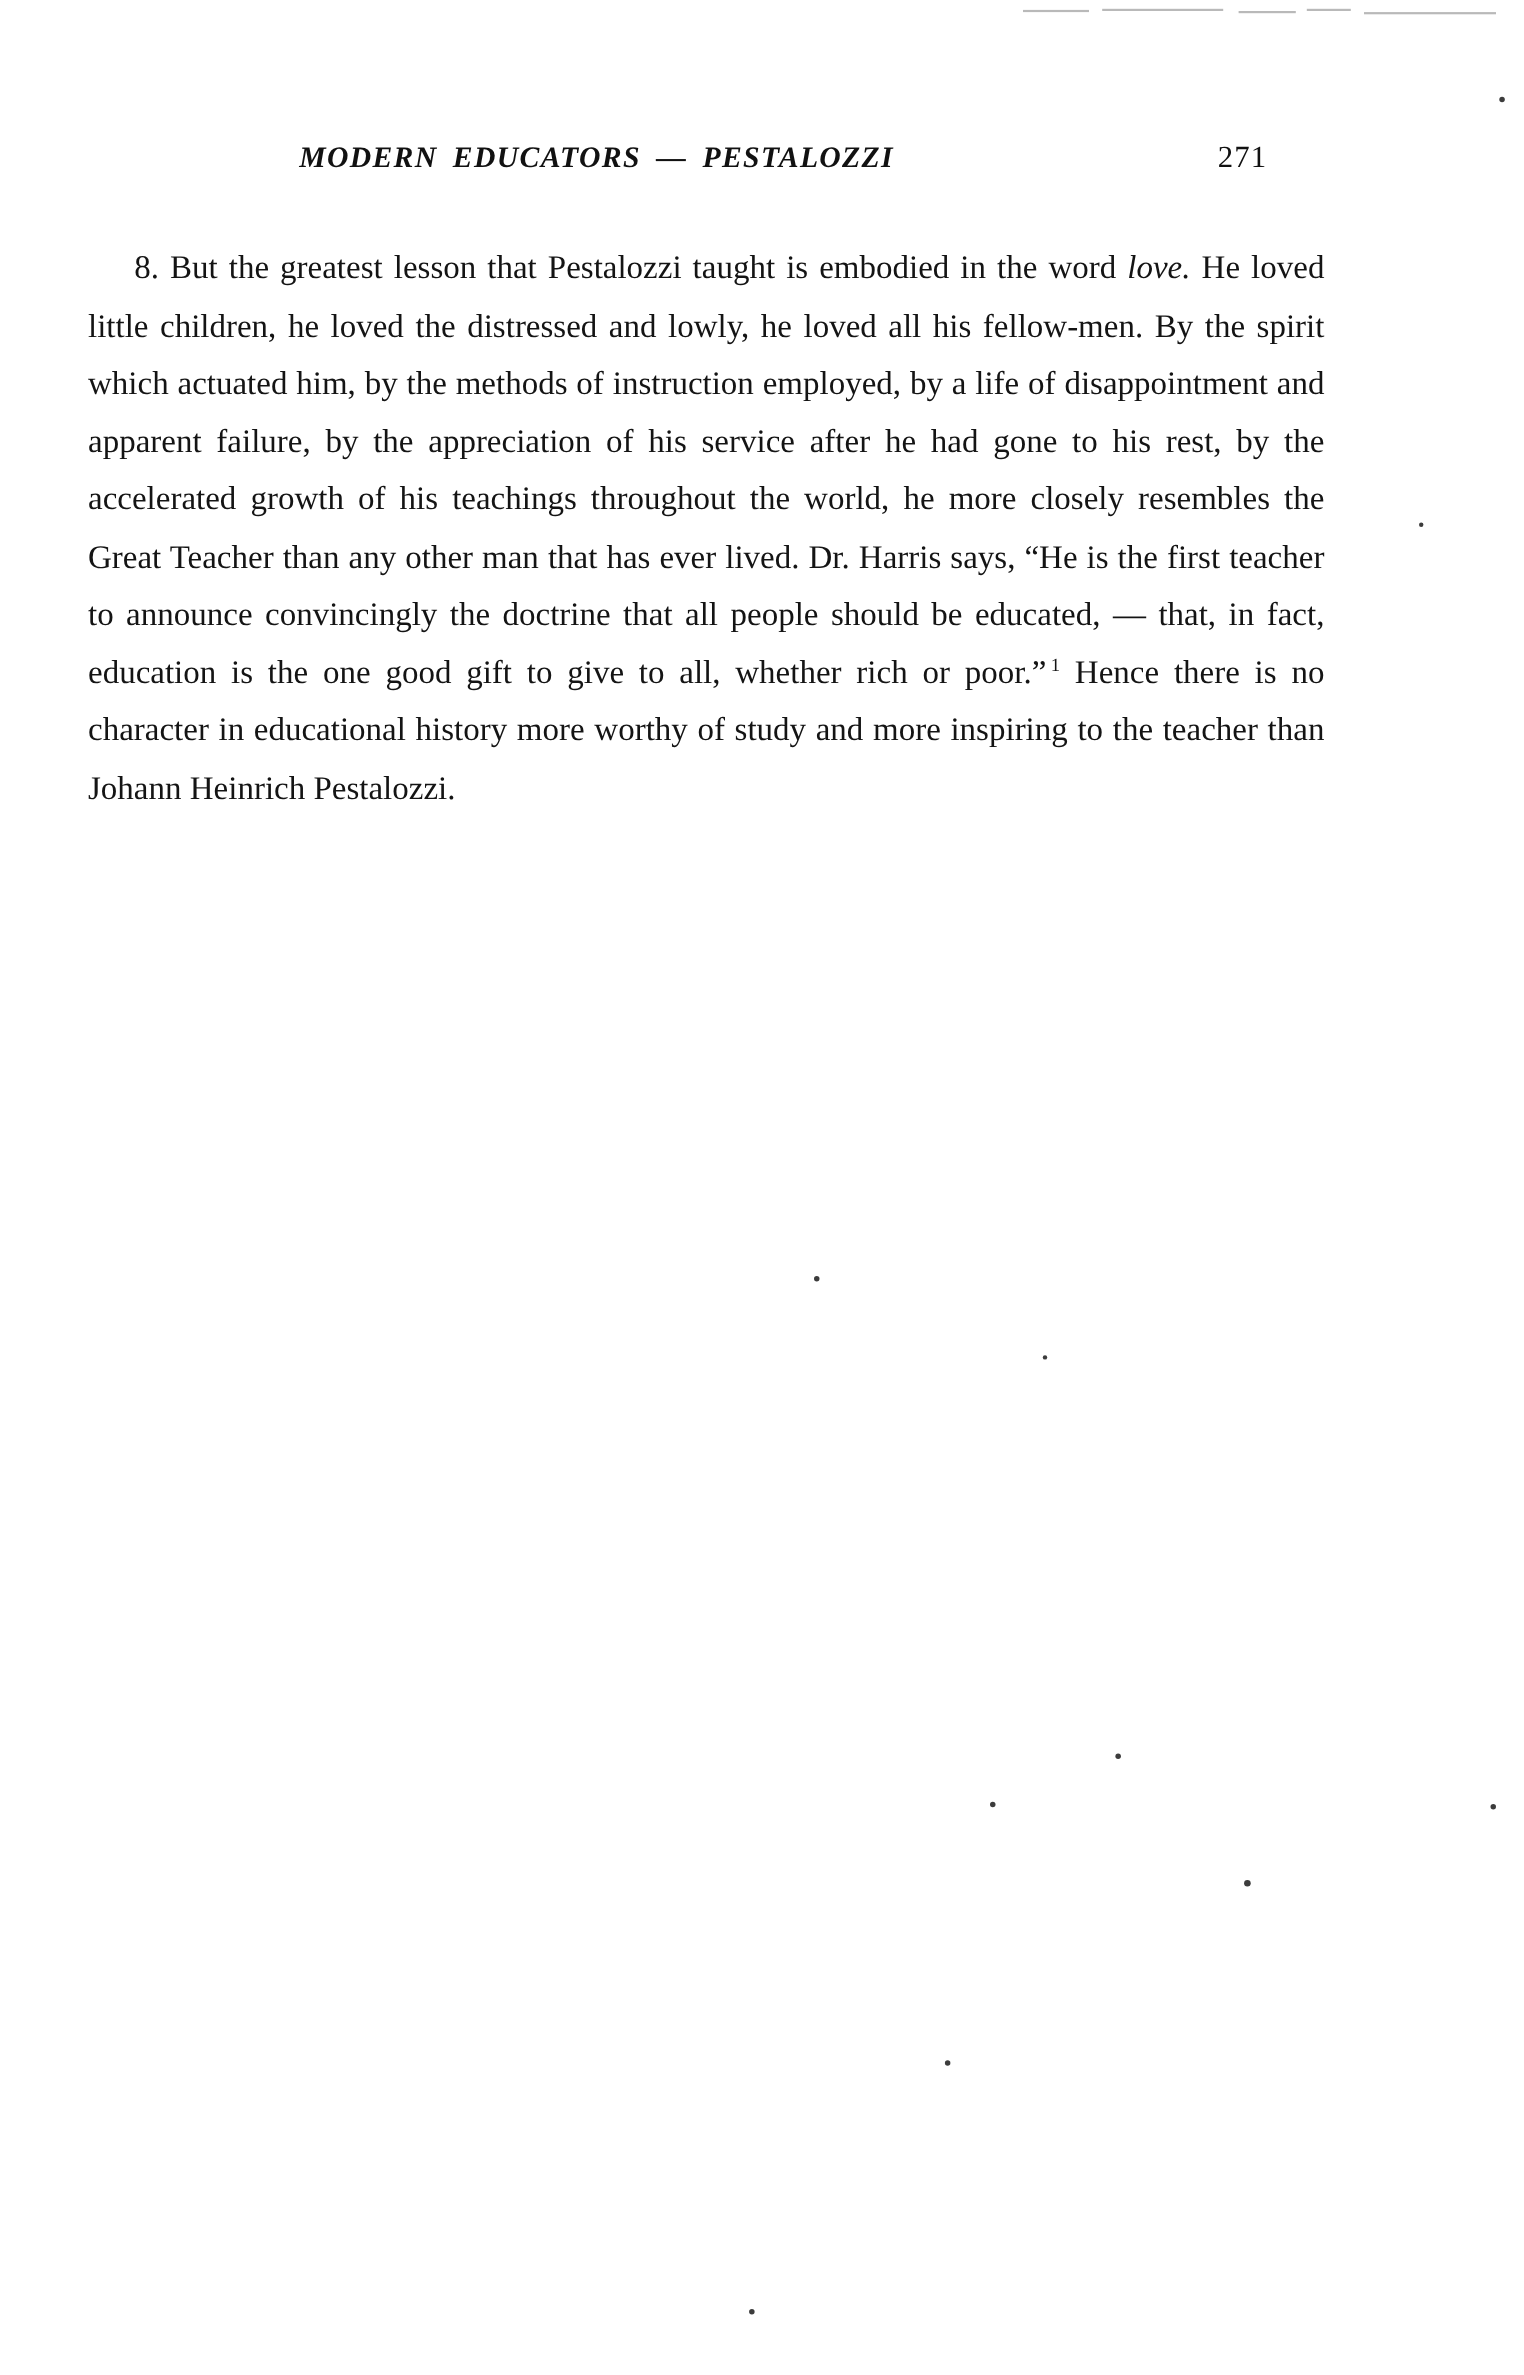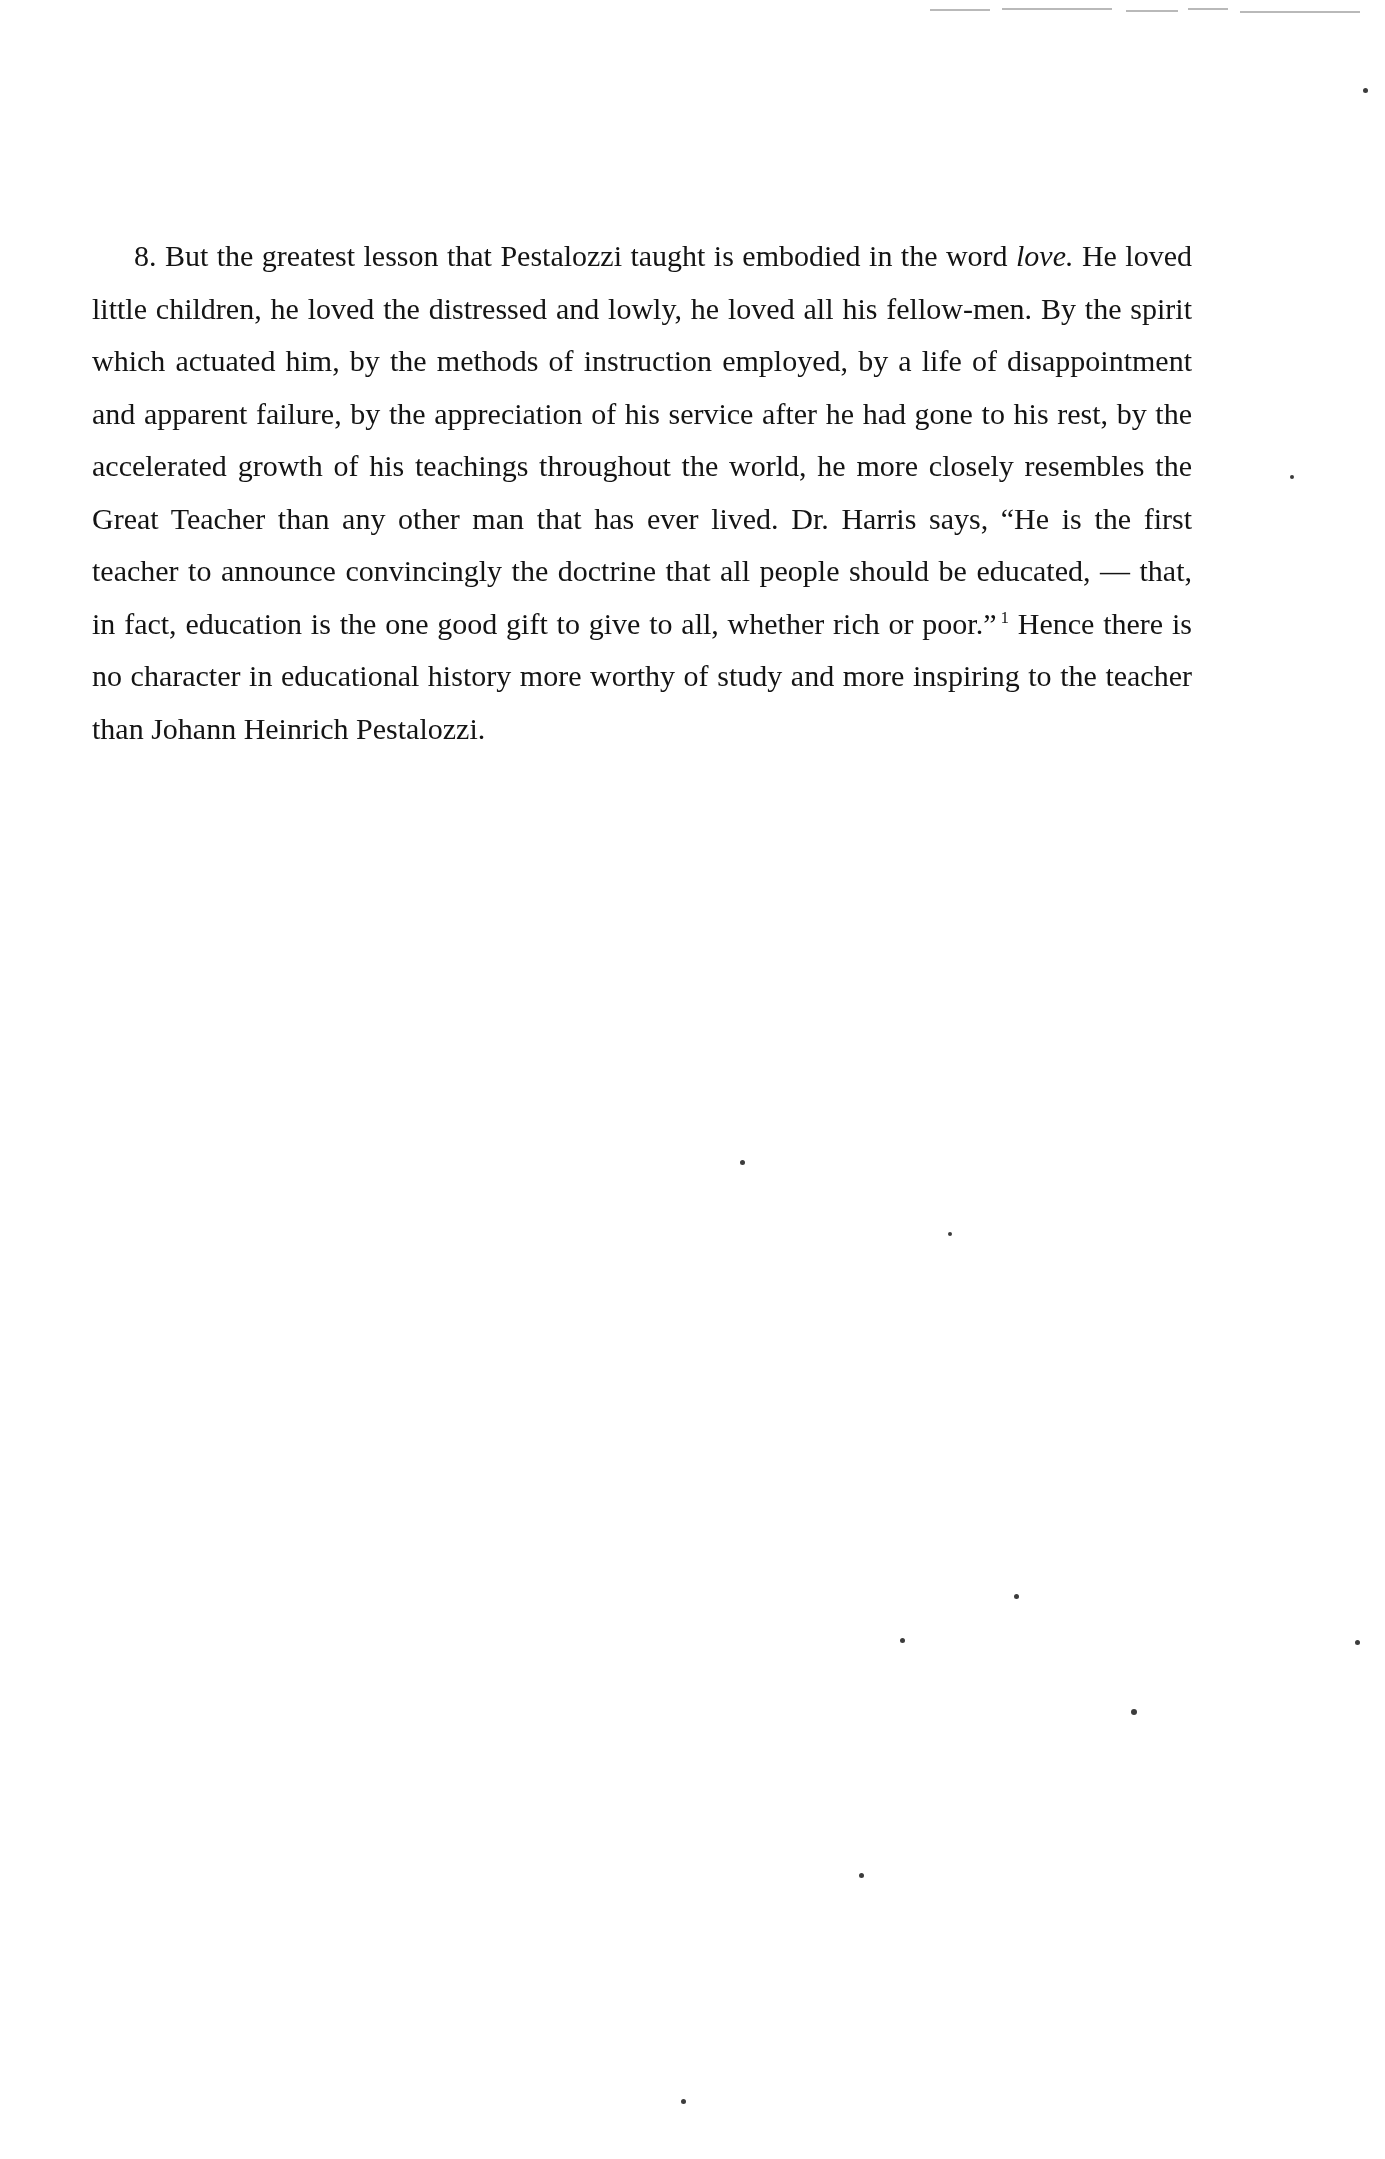--- a/index.html
+++ b/index.html
@@ -72,21 +72,21 @@
     left: 80px;
     top: 218px;
     width: 1124px;
     font-size: 30px;
     line-height: 52.5px;
     text-align: justify;
     text-justify: inter-word;
     color: #141414;
   }
   .body-text p {
-    margin: 12px;
+    margin: 0;
     text-indent: 42px;
   }
   .body-text .ital {
     font-style: italic;
   }
   .body-text sup {
     font-size: 17px;
     vertical-align: super;
     line-height: 0;
     padding-left: 4px;
@@ -125,20 +125,24 @@
 <div class="scan-marks">
   <i></i>
     <i></i>
     <i></i>
     <i></i>
     <i></i>
 </div>
 
 <div class="page">
 
+  <div class="running-head">
+    <span class="title">MODERN  EDUCATORS — PESTALOZZI</span>
+    <span class="folio">271</span>
+  </div>
 
   <div class="body-text">
     <p><span>8.</span><span> But the greatest lesson that Pestalozzi taught is embodied in the word </span><span class="ital">love.</span><span> He loved little children, he loved the distressed and lowly, he loved all his fellow-men. By the spirit which actuated him, by the methods of instruction employed, by a life of disappointment and apparent failure, by the appreciation of his service after he had gone to his rest, by the accelerated growth of his teachings throughout the world, he more closely resembles the Great Teacher than any other man that has ever lived. Dr. Harris says, “He is the first teacher to announce convincingly the doctrine that all people should be educated, — that, in fact, education is the one good gift to give to all, whether rich or poor.”</span><sup>1</sup><span> Hence there is no character in educational history more worthy of study and more inspiring to the teacher than Johann Heinrich Pestalozzi.</span></p>
   </div>
 
 
   <div class="speck" style="left:740px; top:1160px; width:5px; height:5px;"></div>
   <div class="speck" style="left:948px; top:1232px; width:4px; height:4px;"></div>
   <div class="speck" style="left:1363px; top:88px; width:5px; height:5px;"></div>
   <div class="speck" style="left:1290px; top:475px; width:4px; height:4px;"></div>

